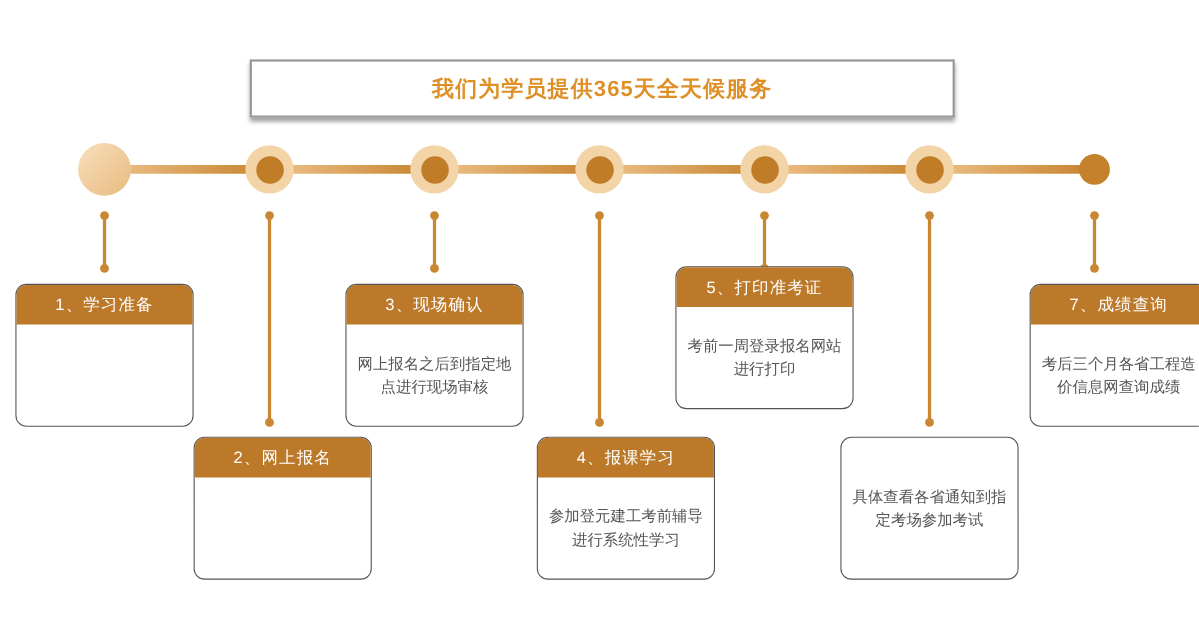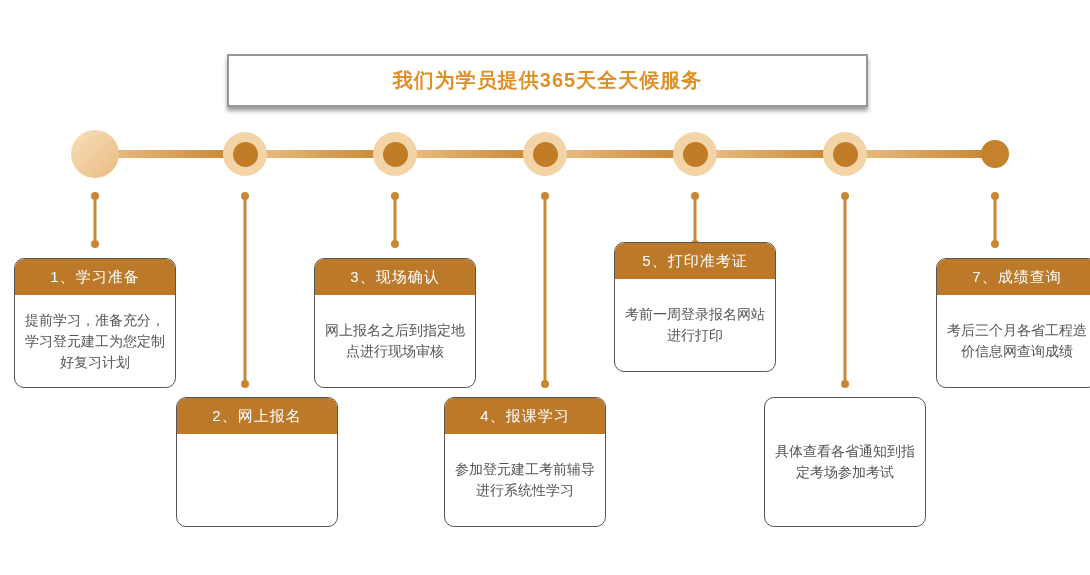--- a/index.html
+++ b/index.html
@@ -60,21 +60,21 @@
 
   
   .card{
     position:absolute;width:162px;height:130px;box-sizing:border-box;
     background:#ffffff;border:1px solid #555555;border-radius:10px;
     display:flex;flex-direction:column;z-index:3;
   }
   .card-1{left:14px;top:258px}
   .card-2{left:176px;top:397px}
   .card-3{left:314px;top:258px}
-  .card-4{left:444px;top:397px}
+  .card-4{left:488px;top:397px}
   .card-5{left:614px;top:242px}
   .card-6{left:764px;top:397px}
   .card-7{left:936px;top:258px}
 
   .card-header{
     height:36px;flex:0 0 36px;background:#bc7929;border-radius:9px 9px 0 0;
     color:#ffffff;font-size:15px;letter-spacing:1px;
     display:flex;align-items:center;justify-content:center;
   }
   .card-body{
@@ -153,21 +153,20 @@
 
   <div class="node-col col-7 row-top">
     <div class="node node-last"></div>
     <div class="dot-top"></div>
     <div class="vline"></div>
     <div class="dot-bottom"></div>
   </div>
 
   <div class="card card-1">
     <div class="card-header">1、学习准备</div>
-    <div class="card-body">提前学习，准备充分，学习登元建工为您定制好复习计划</div>
   </div>
 
   <div class="card card-2">
     <div class="card-header">2、网上报名</div>
   </div>
 
   <div class="card card-3">
     <div class="card-header">3、现场确认</div>
     <div class="card-body">网上报名之后到指定地点进行现场审核</div>
   </div>

